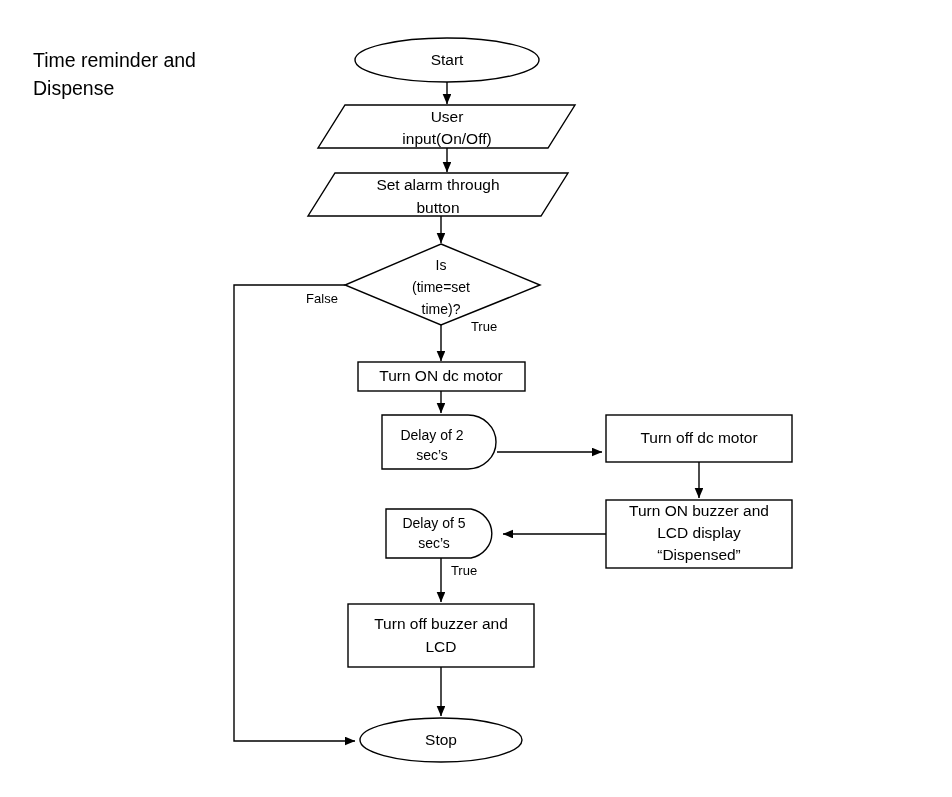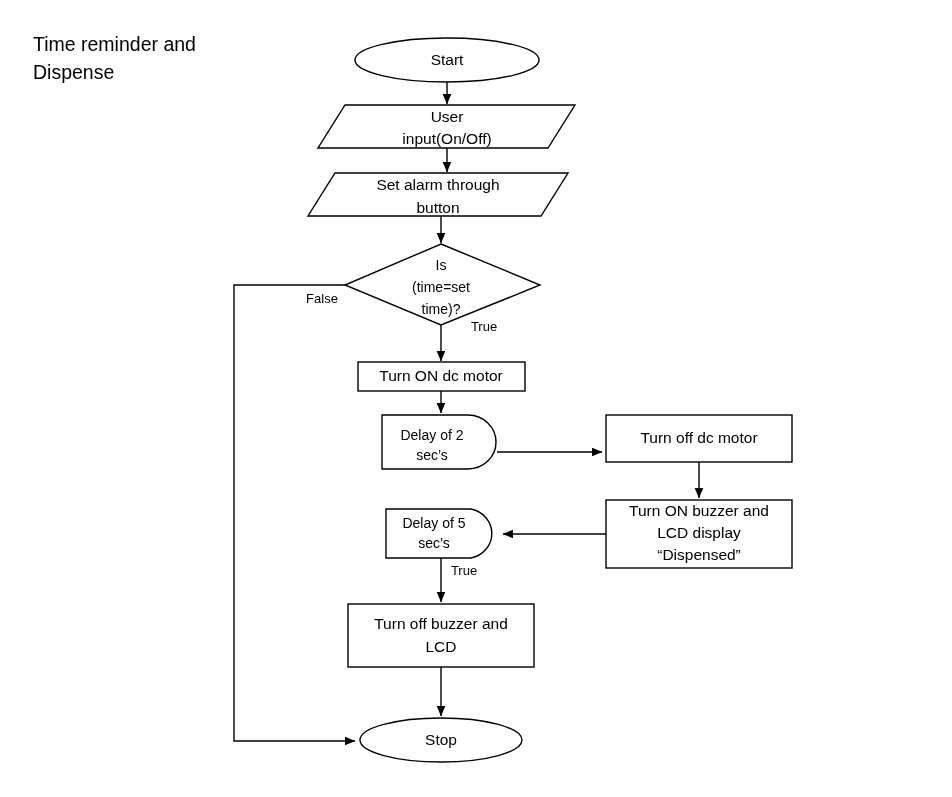--- a/index.html
+++ b/index.html
@@ -48,21 +48,21 @@
   .edge-label {
     font-family: "Liberation Sans", sans-serif;
     font-size: 13px;
     fill: #000000;
     text-anchor: middle;
     dominant-baseline: middle;
   }
   .page-title {
     position: absolute;
     left: 33px;
-    top: 30px;
+    top: 46px;
     width: 280px;
     font-family: "Liberation Sans", sans-serif;
     font-size: 19.5px;
     line-height: 28px;
     color: #000000;
     white-space: pre-line;
   }
 </style>
 </head>
 <body>

